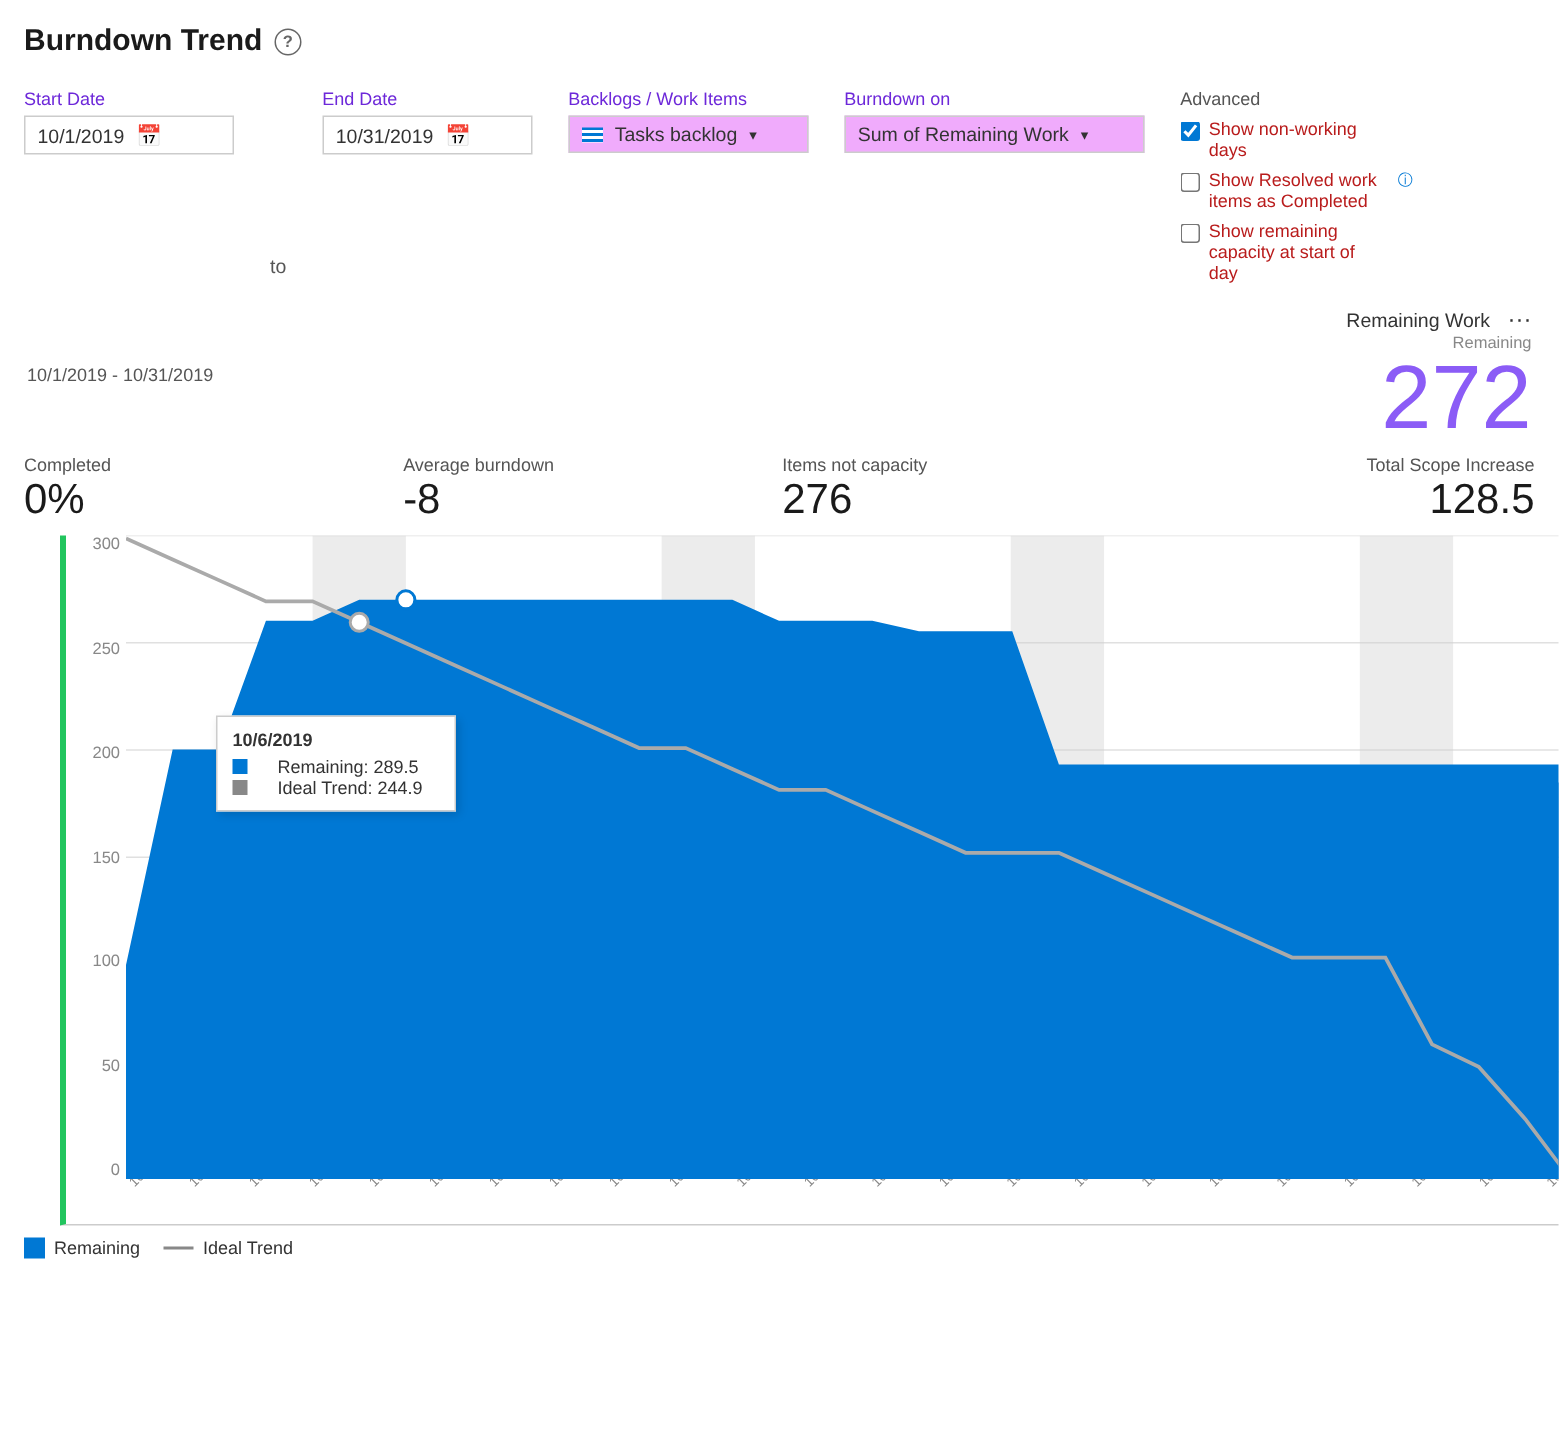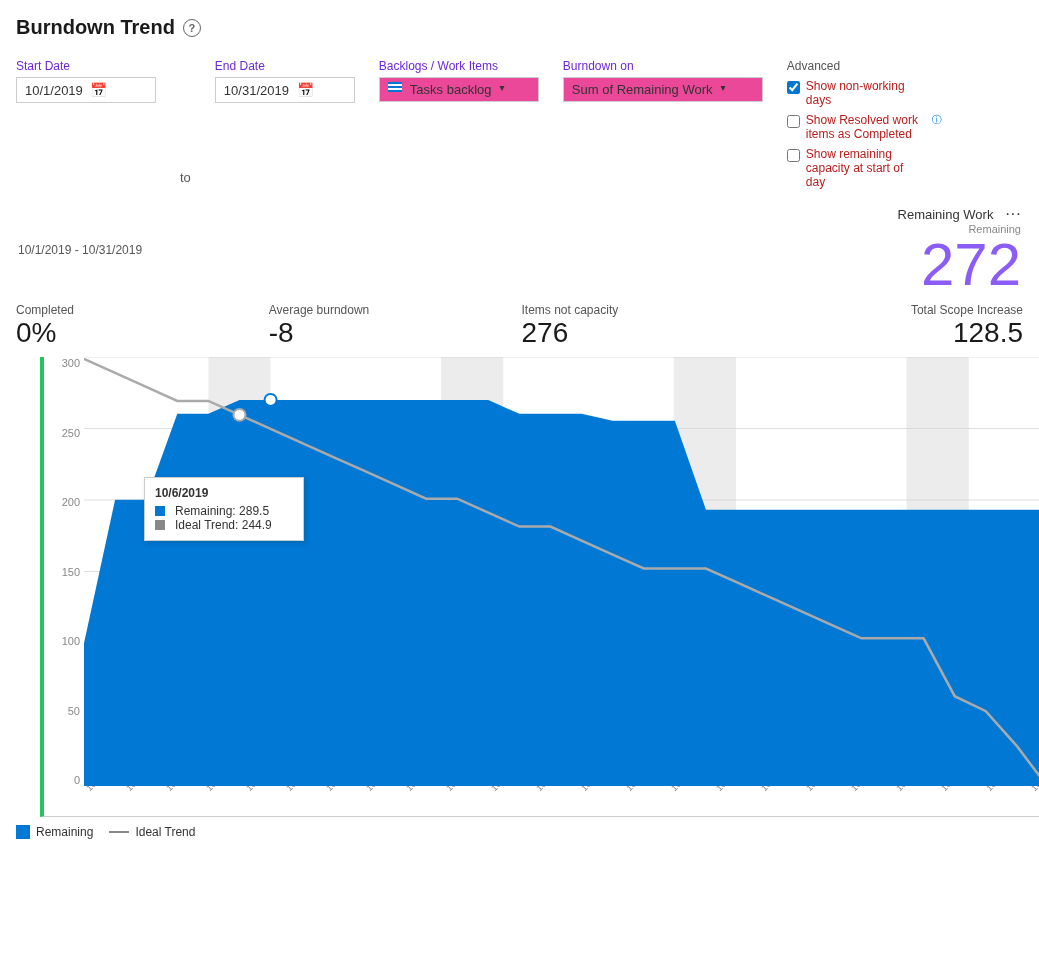--- a/index.html
+++ b/index.html
@@ -8,21 +8,21 @@
     .page-title { font-size: 20px; font-weight: 600; color: #1a1a1a; display: flex; align-items: center; gap: 8px; margin-bottom: 20px; text-align: right; }
     .help-icon { width: 18px; height: 18px; border-radius: 50%; border: 1.5px solid #666; display: flex; align-items: center; justify-content: center; font-size: 11px; color: #666; cursor: pointer; }
 
     .controls-row { display: flex; align-items: flex-start; gap: 24px; margin-bottom: 16px; }
     .control-group { display: flex; flex-direction: column; gap: 4px; }
     .control-label { font-size: 12px; color: #6d28d9; }
     .date-input { display: flex; align-items: center; border: 1px solid #ccc; padding: 4px 8px; gap: 8px; min-width: 140px; font-size: 13px; background: #fff; }
     .date-sep { color: #555; align-self: flex-end; margin-bottom: 4px; font-size: 13px; }
     .calendar-icon { color: #666; font-size: 14px; }
 
-    .dropdown-btn { display: flex; border: 1px solid #ccc; padding: 4px 8px; gap: 8px; min-width: 160px; font-size: 13px; background: #ec4899; cursor: pointer; }
+    .dropdown-btn { display: flex; align-items: center; border: 1px solid #ccc; padding: 4px 8px; gap: 8px; min-width: 160px; font-size: 13px; background: #f0abfc; cursor: pointer; }
     .dropdown-arrow { color: #333; font-size: 10px; }
     .tasks-icon { width: 14px; height: 10px; display: inline-block; background: repeating-linear-gradient(0deg, #0078d4, #0078d4 2px, #fff 2px, #fff 4px); }
 
     .burndown-dropdown { min-width: 200px; }
 
     .advanced-group { display: flex; flex-direction: column; gap: 6px; }
     .advanced-label { font-size: 12px; color: #555; }
     .checkbox-row { display: flex; align-items: flex-start; gap: 6px; }
     .checkbox-row input[type="checkbox"] { margin-top: 2px; accent-color: #0078d4; }
     .checkbox-text { font-size: 12px; color: #b91c1c; cursor: pointer; max-width: 120px; }
@@ -47,21 +47,21 @@
     .y-axis { position: absolute; top: 0; left: 0; width: 40px; bottom: 30px; display: flex; flex-direction: column; justify-content: space-between; align-items: flex-end; padding-right: 4px; }
     .y-label { font-size: 11px; color: #888; }
 
     .x-axis { position: absolute; bottom: 0; left: 40px; right: 0; height: 30px; display: flex; align-items: flex-start; justify-content: space-between; overflow: hidden; }
     .x-label { font-size: 9px; color: #888; transform: rotate(-45deg); transform-origin: top left; white-space: nowrap; }
 
     .chart-svg { width: 100%; height: 100%; }
 
     .tooltip { position: absolute; background: #fff; border: 1px solid #ccc; padding: 8px 10px; font-size: 12px; box-shadow: 2px 2px 6px rgba(0,0,0,0.15); left: 60px; top: 120px; min-width: 160px; }
     .tooltip-date { font-weight: 600; margin-bottom: 4px; }
-    .tooltip-row { display: flex; align-items: center; gap: 10px; }
+    .tooltip-row { display: flex; align-items: center; gap: 20px; }
     .tooltip-dot-blue { width: 10px; height: 10px; background: #0078d4; }
     .tooltip-dot-gray { width: 10px; height: 10px; background: #888; }
 
     .legend-row { display: flex; align-items: center; gap: 16px; margin-top: 4px; }
     .legend-item { display: flex; align-items: center; gap: 6px; font-size: 12px; }
     .legend-box { width: 14px; height: 14px; background: #0078d4; }
     .legend-line { width: 20px; height: 2px; background: #888; }
   </style>
 </head>
 <body>

